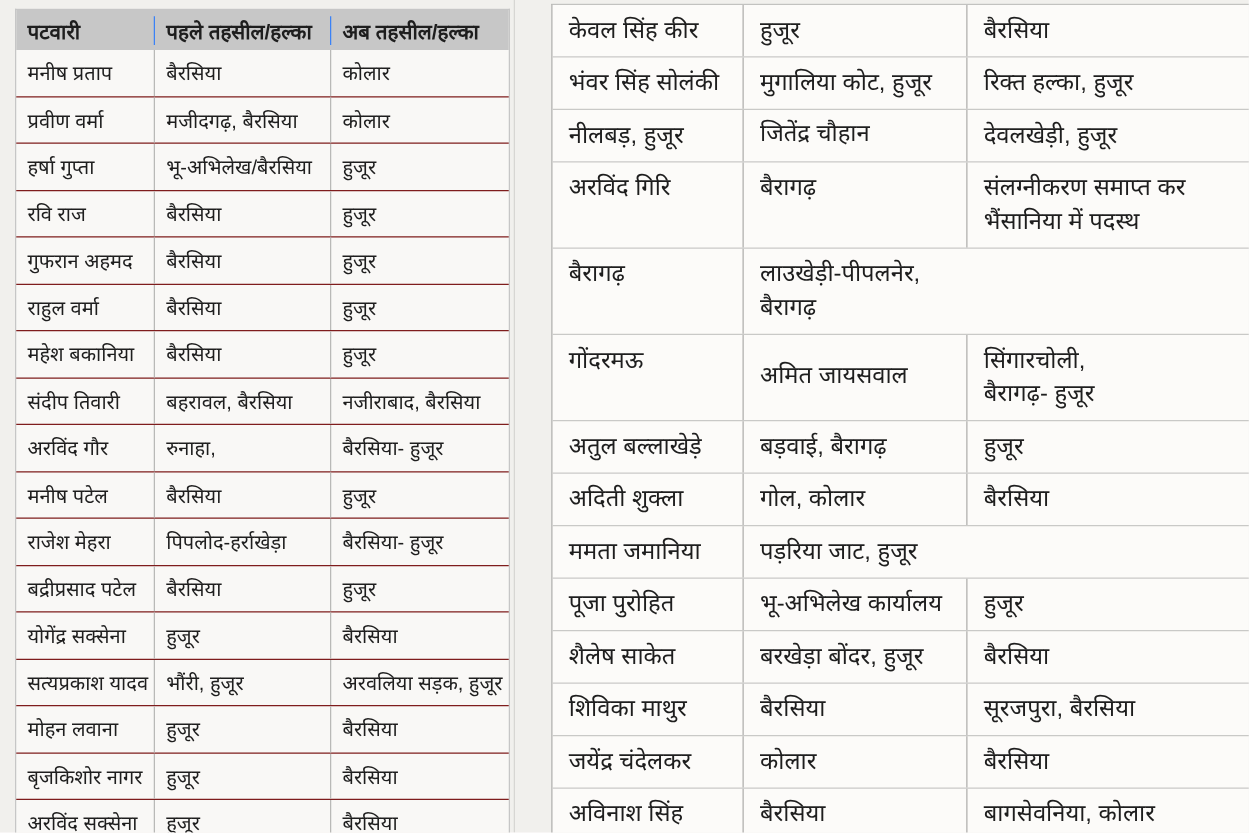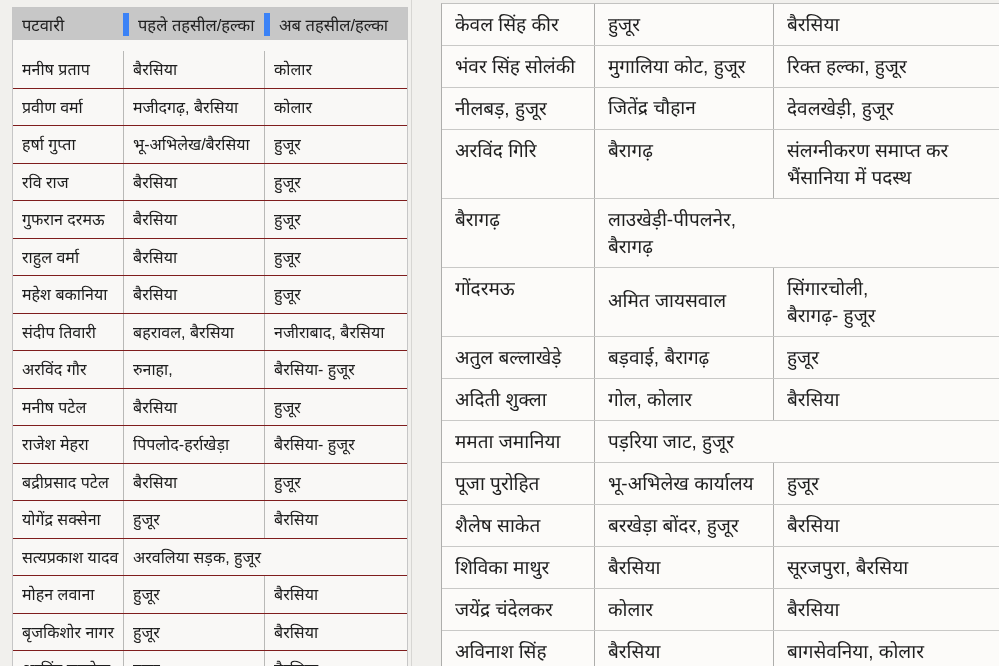--- a/index.html
+++ b/index.html
@@ -15,31 +15,31 @@
   .left-table{
     position:absolute;left:12px;top:7px;width:394px;
     background:#f9f8f6;
     border:1px solid #c6c6c6;
     border-bottom:1px solid #bdbdbd;
   }
   .lt-header{
     display:grid;grid-template-columns:110px 141px 1fr;
     background:#c7c7c7;
     height:32px;align-items:center;
-    font-weight:normal;font-size:16.5px;
-  }
-  .lt-header .cell{border-left:6px solid #3b82f6;}
+    font-weight:bold;font-size:16.5px;
+  }
+  .lt-header .cell{border-left:1px solid #3b82f6;}
   .lt-header .cell:first-child{border-left:none;}
   .lt-row{
     display:grid;grid-template-columns:110px 141px 1fr;
     height:36.5px;align-items:center;
     border-top:1px solid #7f1d1d;
     font-size:16px;
   }
-  .lt-row:first-child{border-top:none;margin-top:11px;}
+  .lt-row:first-child{border-top:none;}
   .lt-row .cell{border-left:1px solid #b9b9b7;align-self:stretch;display:flex;align-items:center;}
   .lt-row .cell:first-child{border-left:none;}
   .left-table .cell{padding:0 6px 0 9px;white-space:nowrap;overflow:hidden;}
   
   .edge-line{
     position:absolute;left:411px;top:0;bottom:0;width:1px;
     background:#d7d6d3;
   }
   
   .right-table{
@@ -93,21 +93,21 @@
           <div class="cell c0">हर्षा गुप्ता</div>
           <div class="cell c1">भू-अभिलेख/बैरसिया</div>
           <div class="cell c2">हुजूर</div>
         </div>
         <div class="lt-row">
           <div class="cell c0">रवि राज</div>
           <div class="cell c1">बैरसिया</div>
           <div class="cell c2">हुजूर</div>
         </div>
         <div class="lt-row">
-          <div class="cell c0">गुफरान दरमऊ</div>
+          <div class="cell c0">गुफरान अहमद</div>
           <div class="cell c1">बैरसिया</div>
           <div class="cell c2">हुजूर</div>
         </div>
         <div class="lt-row">
           <div class="cell c0">राहुल वर्मा</div>
           <div class="cell c1">बैरसिया</div>
           <div class="cell c2">हुजूर</div>
         </div>
         <div class="lt-row">
           <div class="cell c0">महेश बकानिया</div>
@@ -139,20 +139,21 @@
           <div class="cell c1">बैरसिया</div>
           <div class="cell c2">हुजूर</div>
         </div>
         <div class="lt-row">
           <div class="cell c0">योगेंद्र सक्सेना</div>
           <div class="cell c1">हुजूर</div>
           <div class="cell c2">बैरसिया</div>
         </div>
         <div class="lt-row">
           <div class="cell c0">सत्यप्रकाश यादव</div>
+          <div class="cell c1">भौंरी, हुजूर</div>
           <div class="cell c2">अरवलिया सड़क, हुजूर</div>
         </div>
         <div class="lt-row">
           <div class="cell c0">मोहन लवाना</div>
           <div class="cell c1">हुजूर</div>
           <div class="cell c2">बैरसिया</div>
         </div>
         <div class="lt-row">
           <div class="cell c0">बृजकिशोर नागर</div>
           <div class="cell c1">हुजूर</div>

